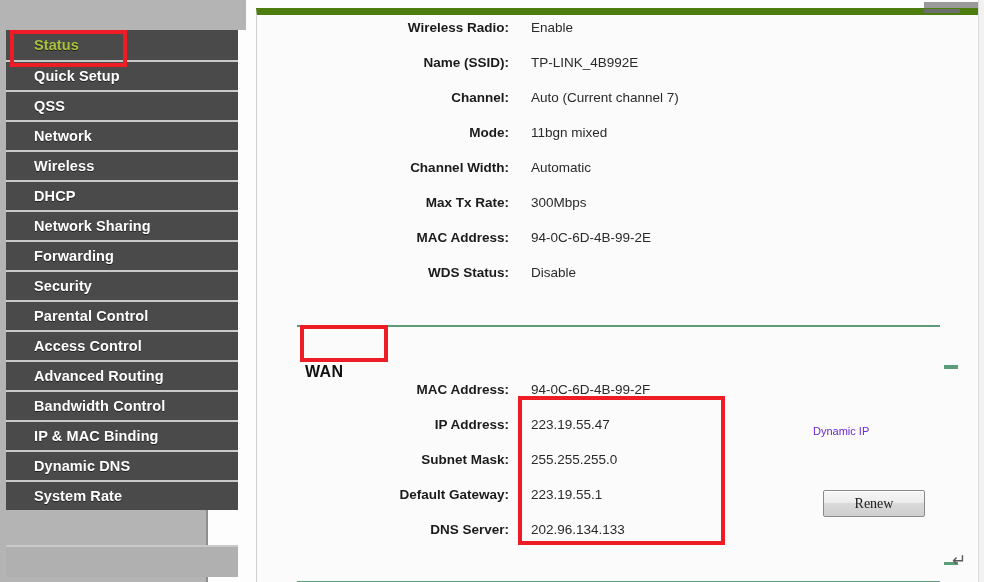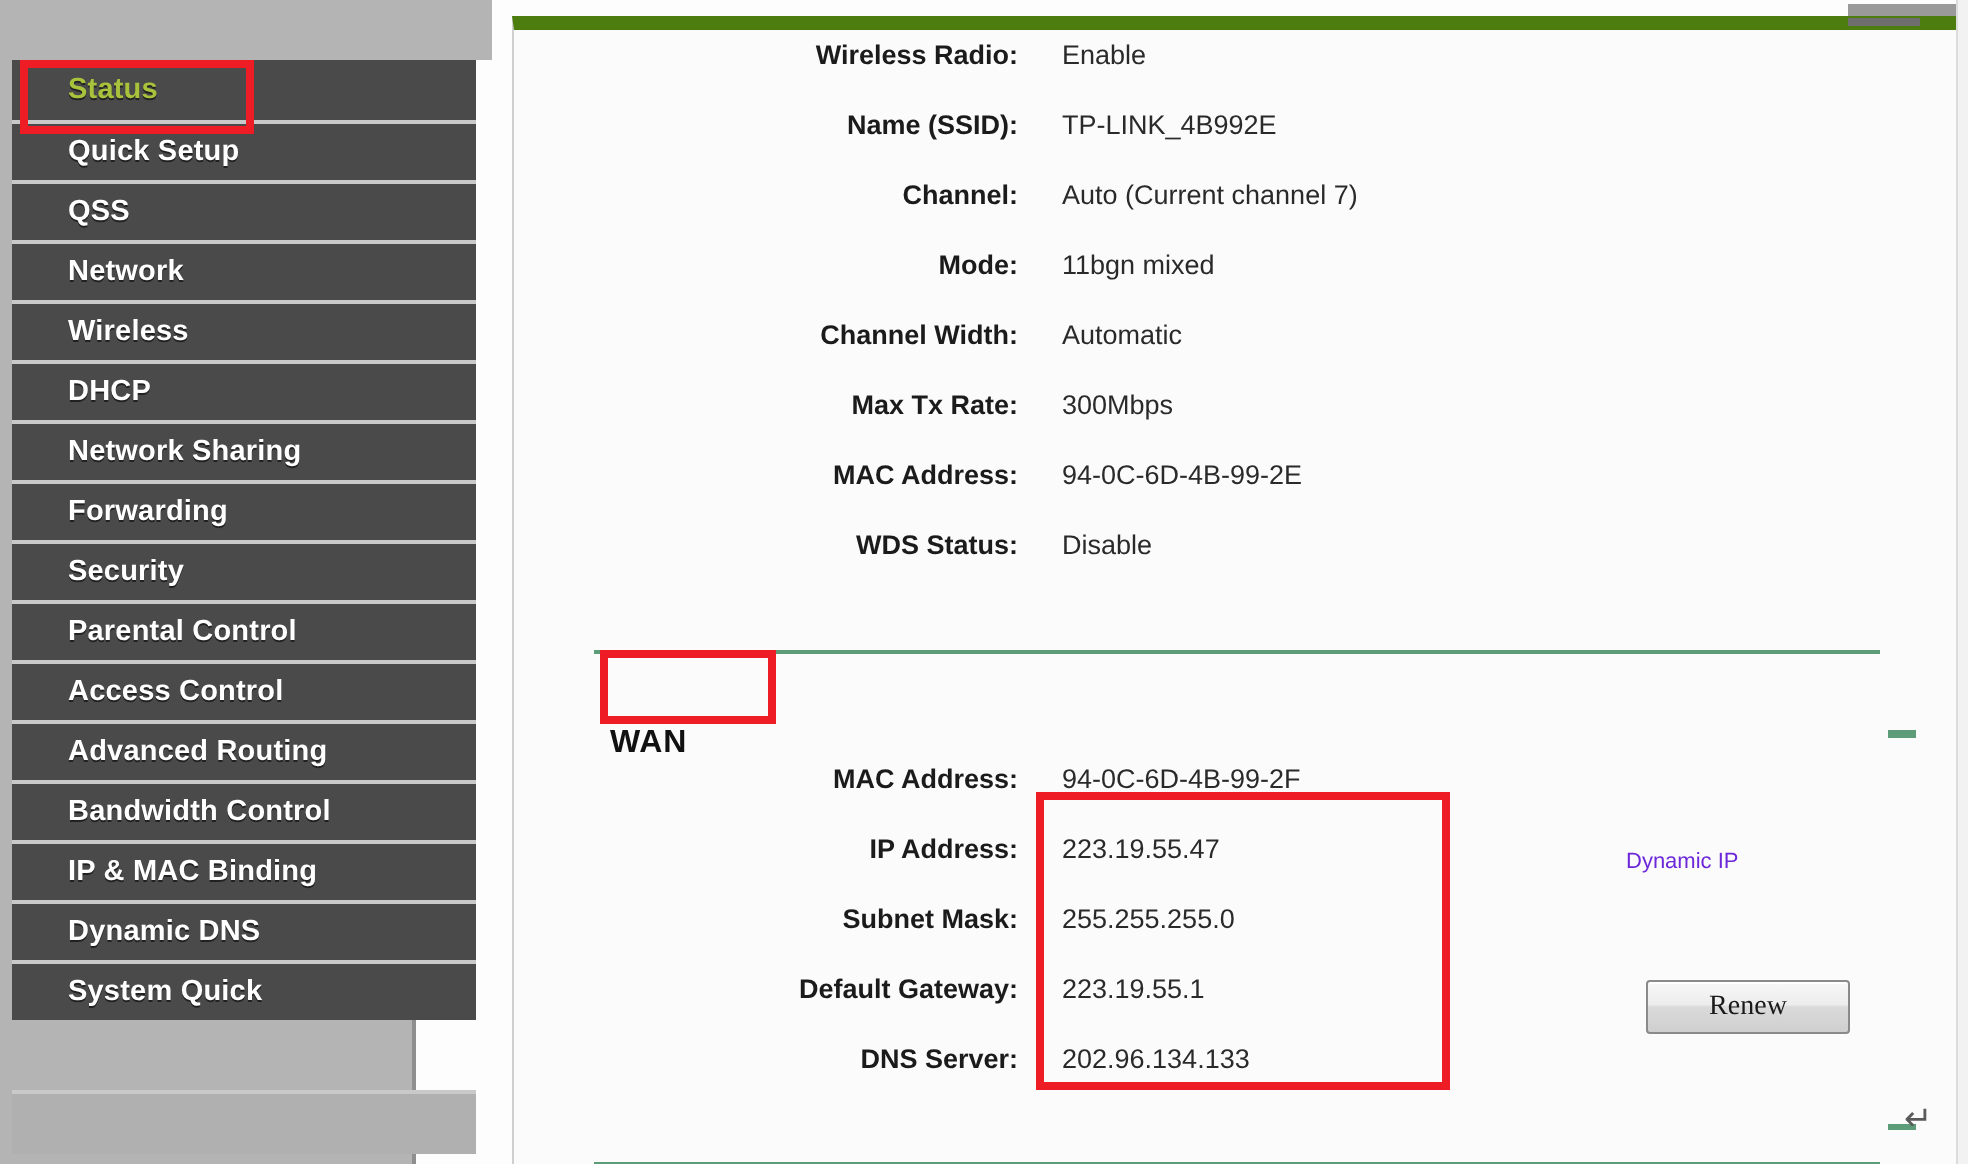--- a/index.html
+++ b/index.html
@@ -166,21 +166,21 @@
         <div class="nav-item">
           <span class="nav-label">Bandwidth Control</span>
         </div>
         <div class="nav-item">
           <span class="nav-label">IP &amp; MAC Binding</span>
         </div>
         <div class="nav-item">
           <span class="nav-label">Dynamic DNS</span>
         </div>
         <div class="nav-item">
-          <span class="nav-label">System Quick</span>
+          <span class="nav-label">System Rate</span>
         </div>
       </div>
     <div id="nav-bottom-filler"></div>
   </div>
 
   <div id="content">
 
     <div id="wireless-rows">
         <div class="row" style="top: 5px;">
           <span class="lbl">Wireless Radio:</span>

